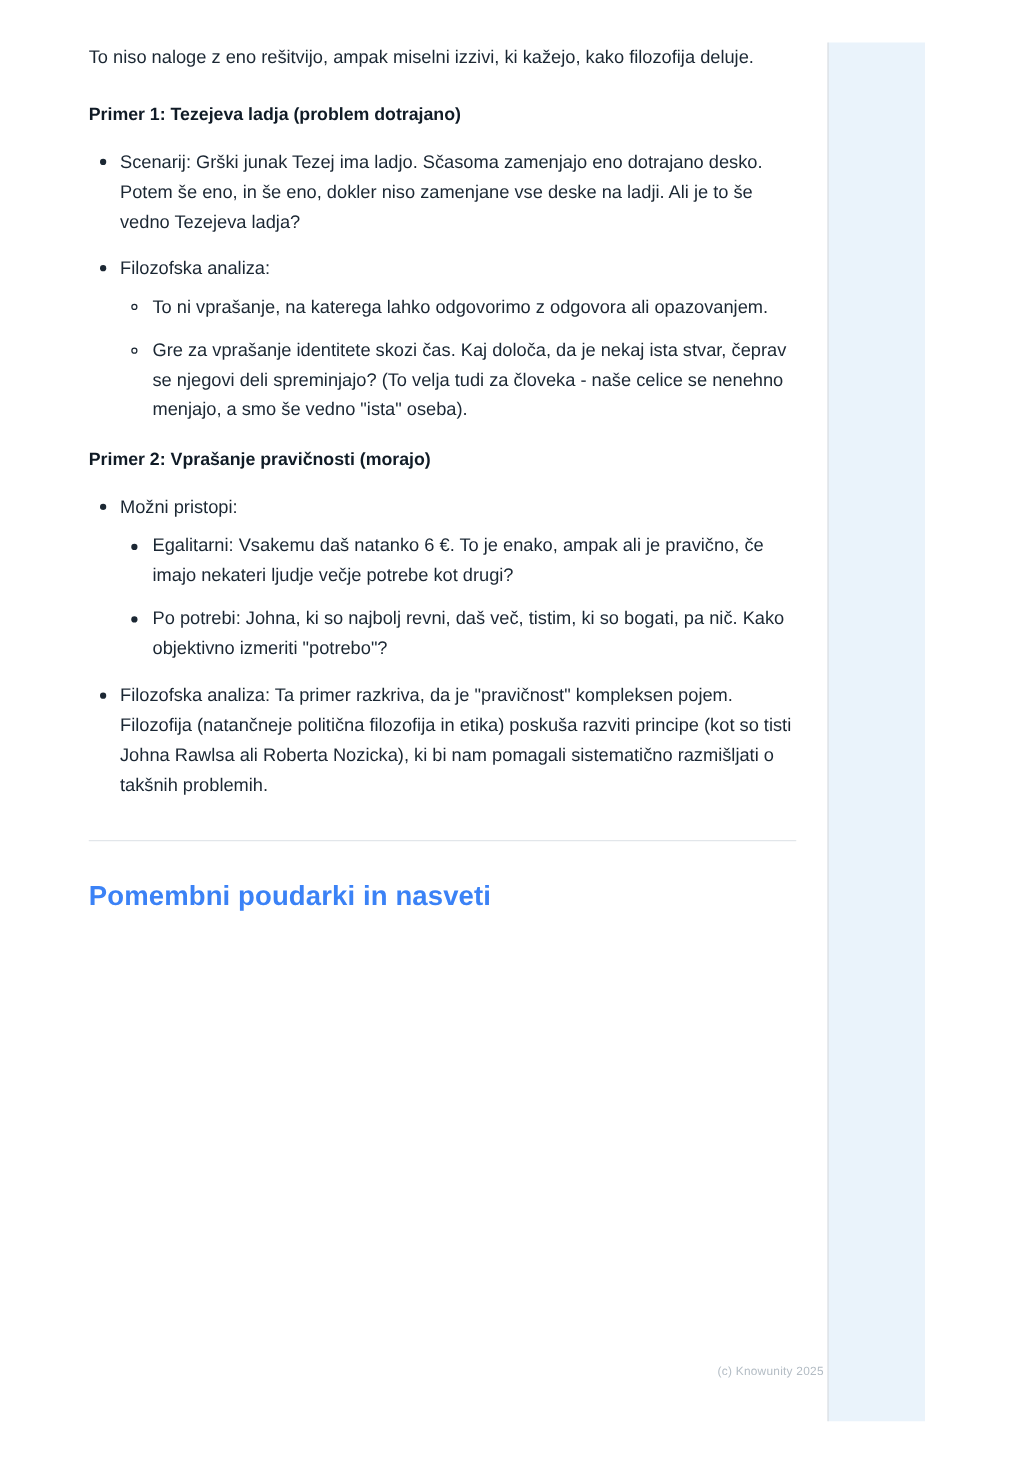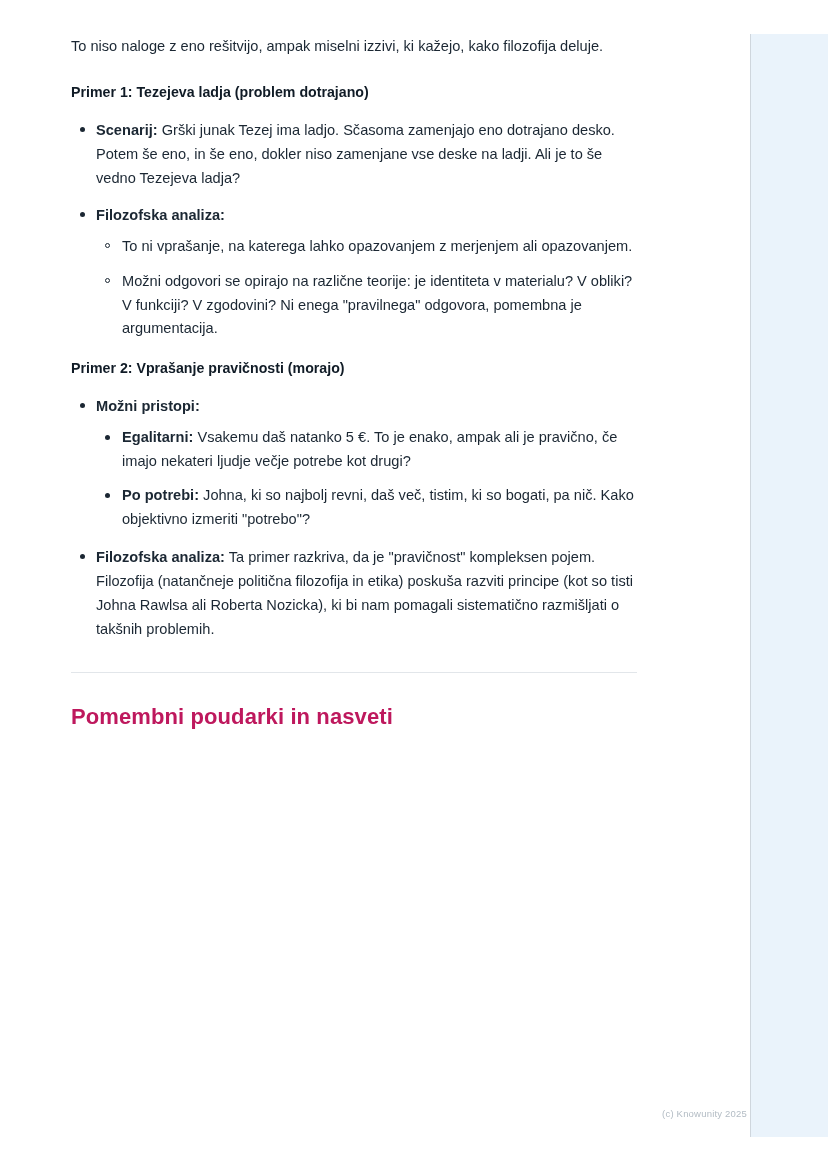--- a/index.html
+++ b/index.html
@@ -10,21 +10,21 @@
     width: 828px;
     min-height: 1171px;
     background: #ffffff;
     font-family: "Liberation Sans", sans-serif;
     color: #1b2733;
     position: relative;
     overflow-x: hidden;
   }
   .page {
     position: relative;
-    width: 828px;
+    width: 740px;
     min-height: 1171px;
     box-sizing: border-box;
     padding: 34px 0 12px 0;
   }
   .content {
     width: 566px;
     margin-left: 71px;
     font-size: 14.6px;
     line-height: 1.62;
     color: #1b2733;
@@ -88,30 +88,30 @@
     content: "";
     position: absolute;
     left: 9px;
     top: 9px;
     width: 5px;
     height: 5px;
     border-radius: 50%;
     background: #1b2733;
   }
   .b {
-    font-weight: bold;
+    font-weight: normal;
   }
   .divider {
     border: none;
     border-top: 1px solid #e2e6ea;
     margin: 30px 0 26px 0;
     width: 100%;
   }
   h2.blue-heading {
-    color: #be185d;
+    color: #3b82f6;
     font-size: 22px;
     font-weight: bold;
     margin: 0 0 16px 0;
     letter-spacing: 0.1px;
   }
   .right-rail {
     position: absolute;
     top: 34px;
     right: 0;
     width: 78px;
@@ -129,21 +129,21 @@
     position: absolute;
     top: 0;
     left: 1px;
     width: 77px;
     height: 1103px;
     background: #eaf3fb;
   }
   .footer-credit {
     position: absolute;
     right: 81px;
-    bottom: 52px;
+    bottom: 68px;
     font-size: 9.5px;
     color: #b3bcc4;
     letter-spacing: 0.2px;
     margin-top: 32px;
   }
 </style>
 </head>
 <body>
 
 <div class="page">
@@ -160,37 +160,37 @@
     <div class="section-heading">Primer 1: Tezejeva ladja (problem dotrajano)</div>
 
     <ul class="level1">
       <li>
         <span class="b">Scenarij:</span><span> Grški junak Tezej ima ladjo. Sčasoma zamenjajo eno dotrajano desko. Potem še eno, in še eno, dokler niso zamenjane vse deske na ladji. Ali je to še vedno Tezejeva ladja?</span>
       </li>
       <li>
         <span class="b">Filozofska analiza:</span>
         <ul class="level2 hollow">
           <li>
-            <span>To ni vprašanje, na katerega lahko opazovanjem z merjenjem ali opazovanjem.</span>
-          </li>
-          <li>
-            <span>Možni odgovori se opirajo na različne teorije: je identiteta v materialu? V obliki? V funkciji? V zgodovini? Ni enega "pravilnega" odgovora, pomembna je argumentacija.</span>
+            <span>To ni vprašanje, na katerega lahko odgovorimo z odgovora ali opazovanjem.</span>
+          </li>
+          <li>
+            <span>Gre za vprašanje </span><span class="b">identitete skozi čas</span><span>. Kaj določa, da je nekaj ista stvar, čeprav se njegovi deli spreminjajo? (To velja tudi za človeka - naše celice se nenehno menjajo, a smo še vedno "ista" oseba).</span>
           </li>
         </ul>
       </li>
     </ul>
 
     <div class="section-heading">Primer 2: Vprašanje pravičnosti (morajo)</div>
 
     <ul class="level1">
       <li>
         <span class="b">Možni pristopi:</span>
         <ul class="level2 solid">
           <li>
-            <span class="b">Egalitarni:</span><span> Vsakemu daš natanko 5 €. To je enako, ampak ali je pravično, če imajo nekateri ljudje večje potrebe kot drugi?</span>
+            <span class="b">Egalitarni:</span><span> Vsakemu daš natanko 6 €. To je enako, ampak ali je pravično, če imajo nekateri ljudje večje potrebe kot drugi?</span>
           </li>
           <li>
             <span class="b">Po potrebi:</span><span> Johna, ki so najbolj revni, daš več, tistim, ki so bogati, pa nič. Kako objektivno izmeriti "potrebo"?</span>
           </li>
         </ul>
       </li>
       <li>
         <span class="b">Filozofska analiza:</span><span> Ta primer razkriva, da je "pravičnost" kompleksen pojem. Filozofija (natančneje politična filozofija in etika) poskuša razviti principe (kot so tisti Johna Rawlsa ali Roberta Nozicka), ki bi nam pomagali sistematično razmišljati o takšnih problemih.</span>
       </li>
     </ul>

